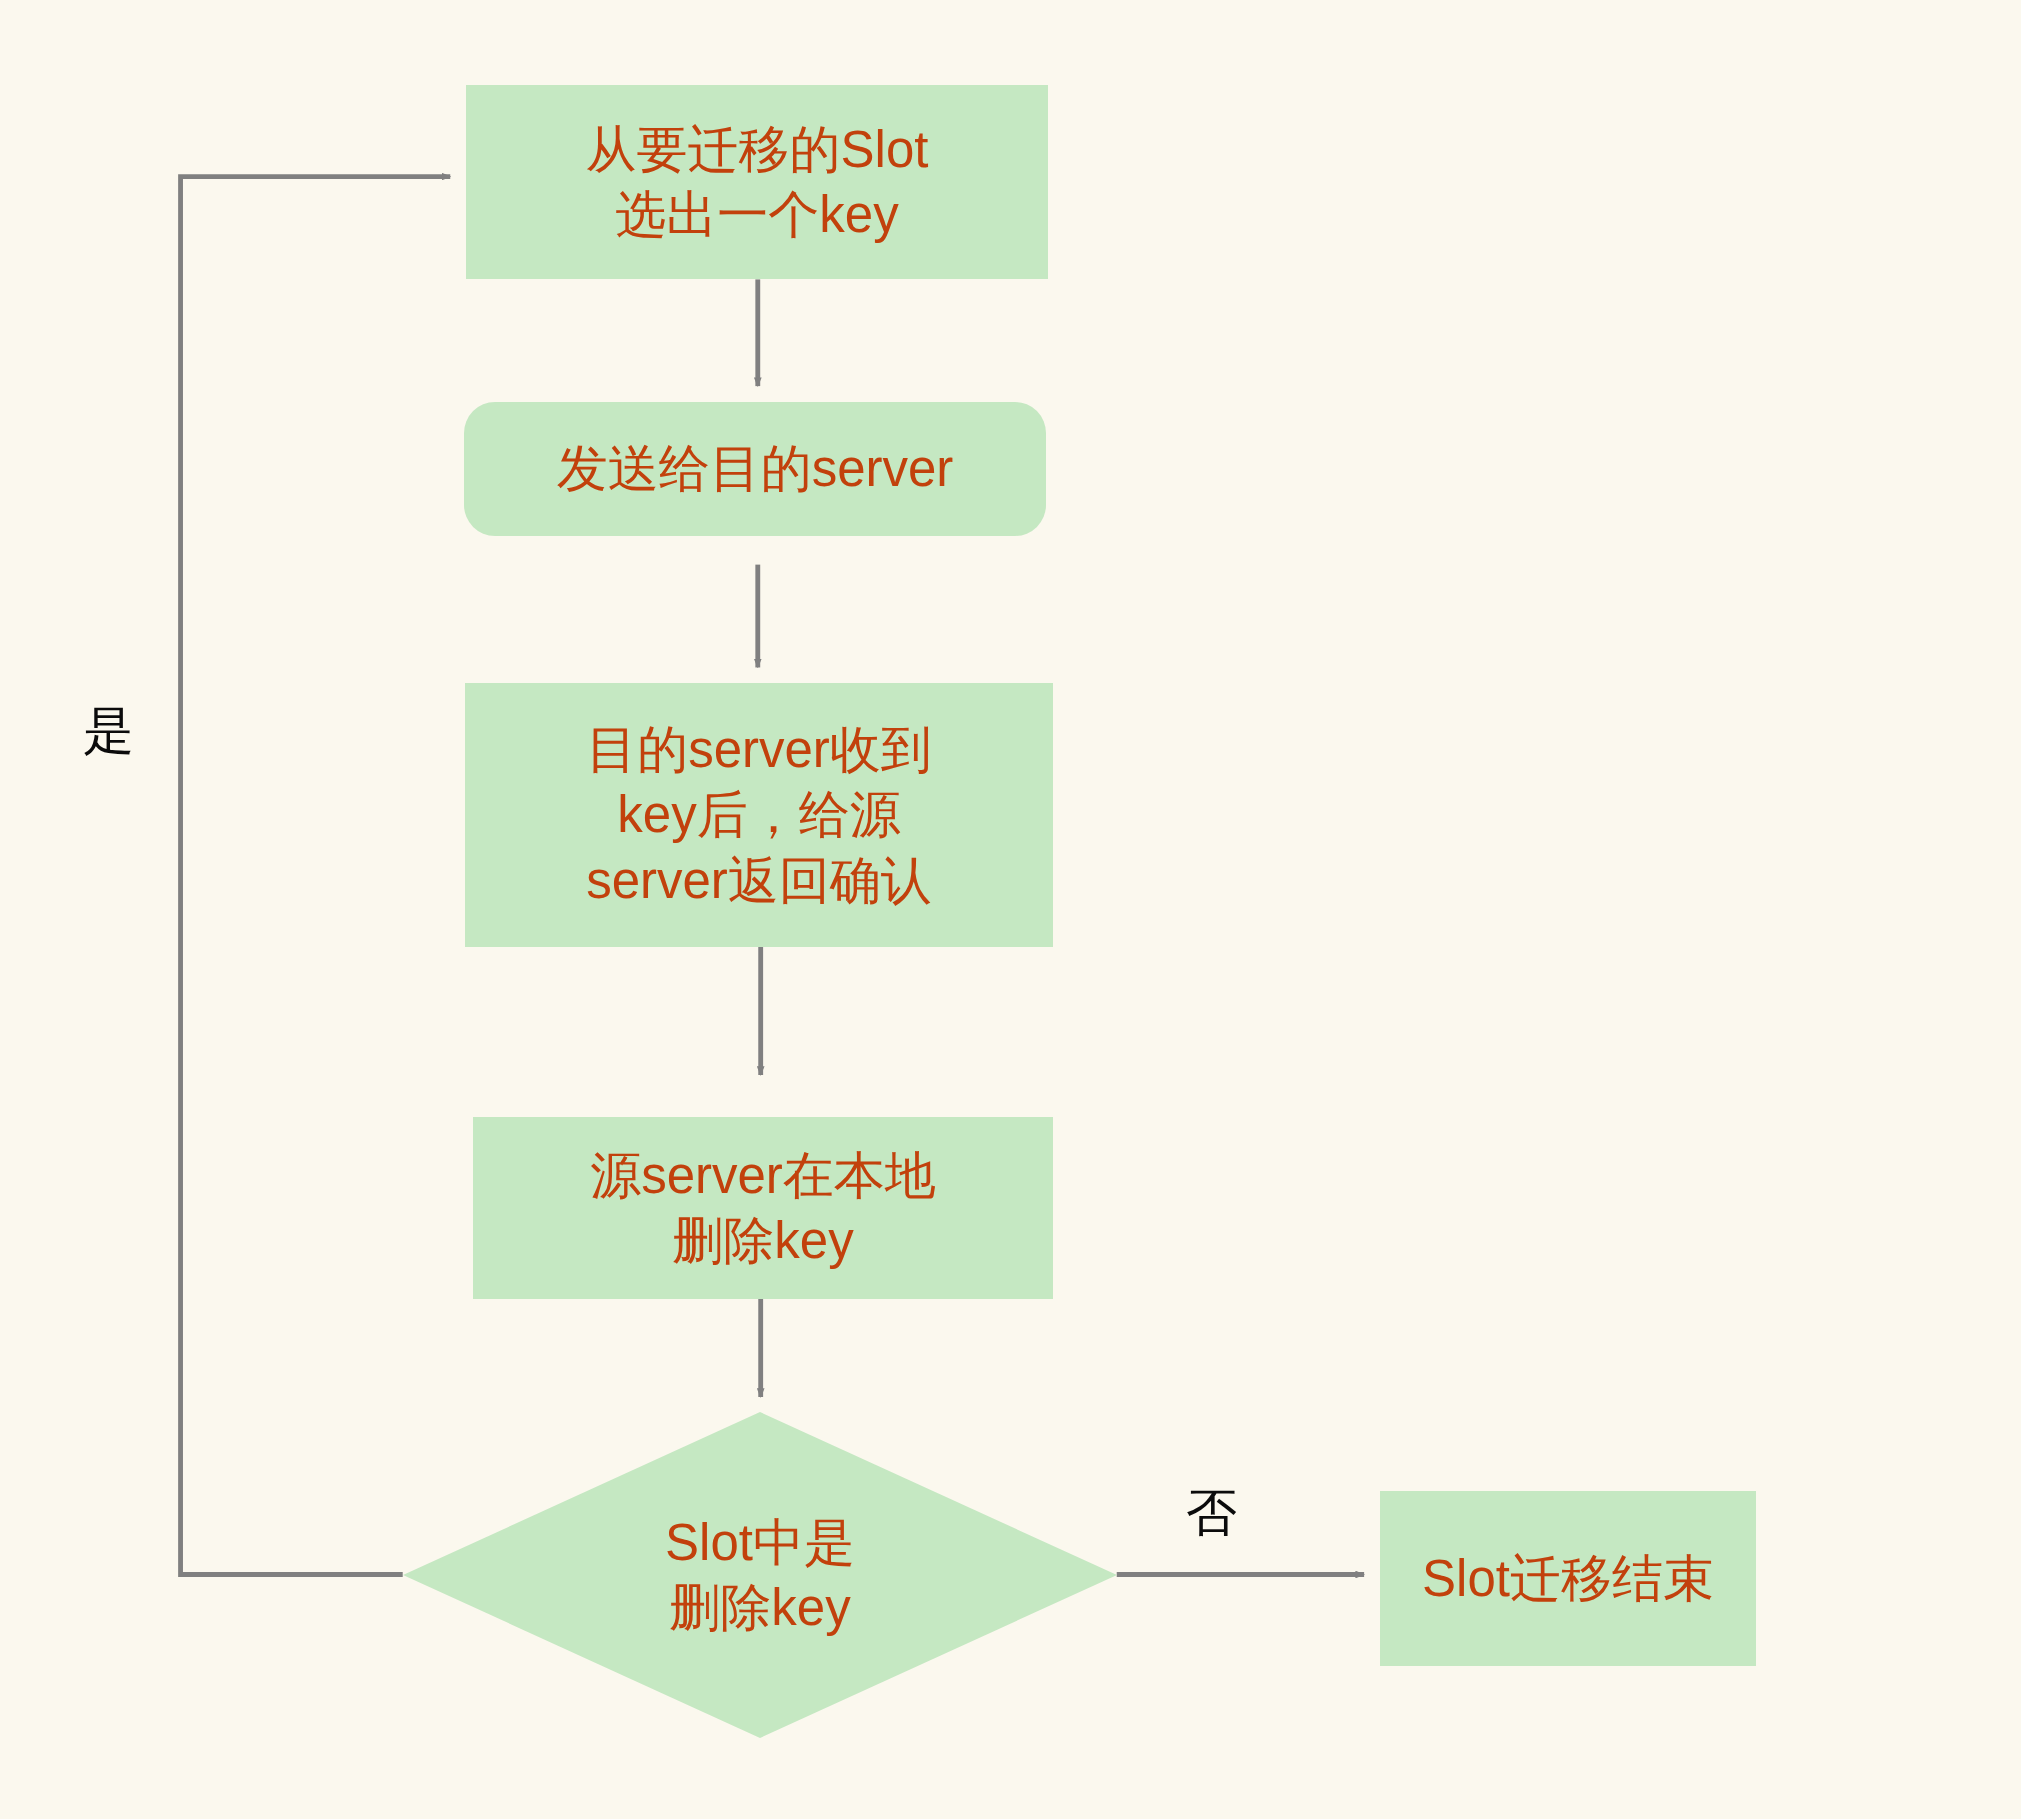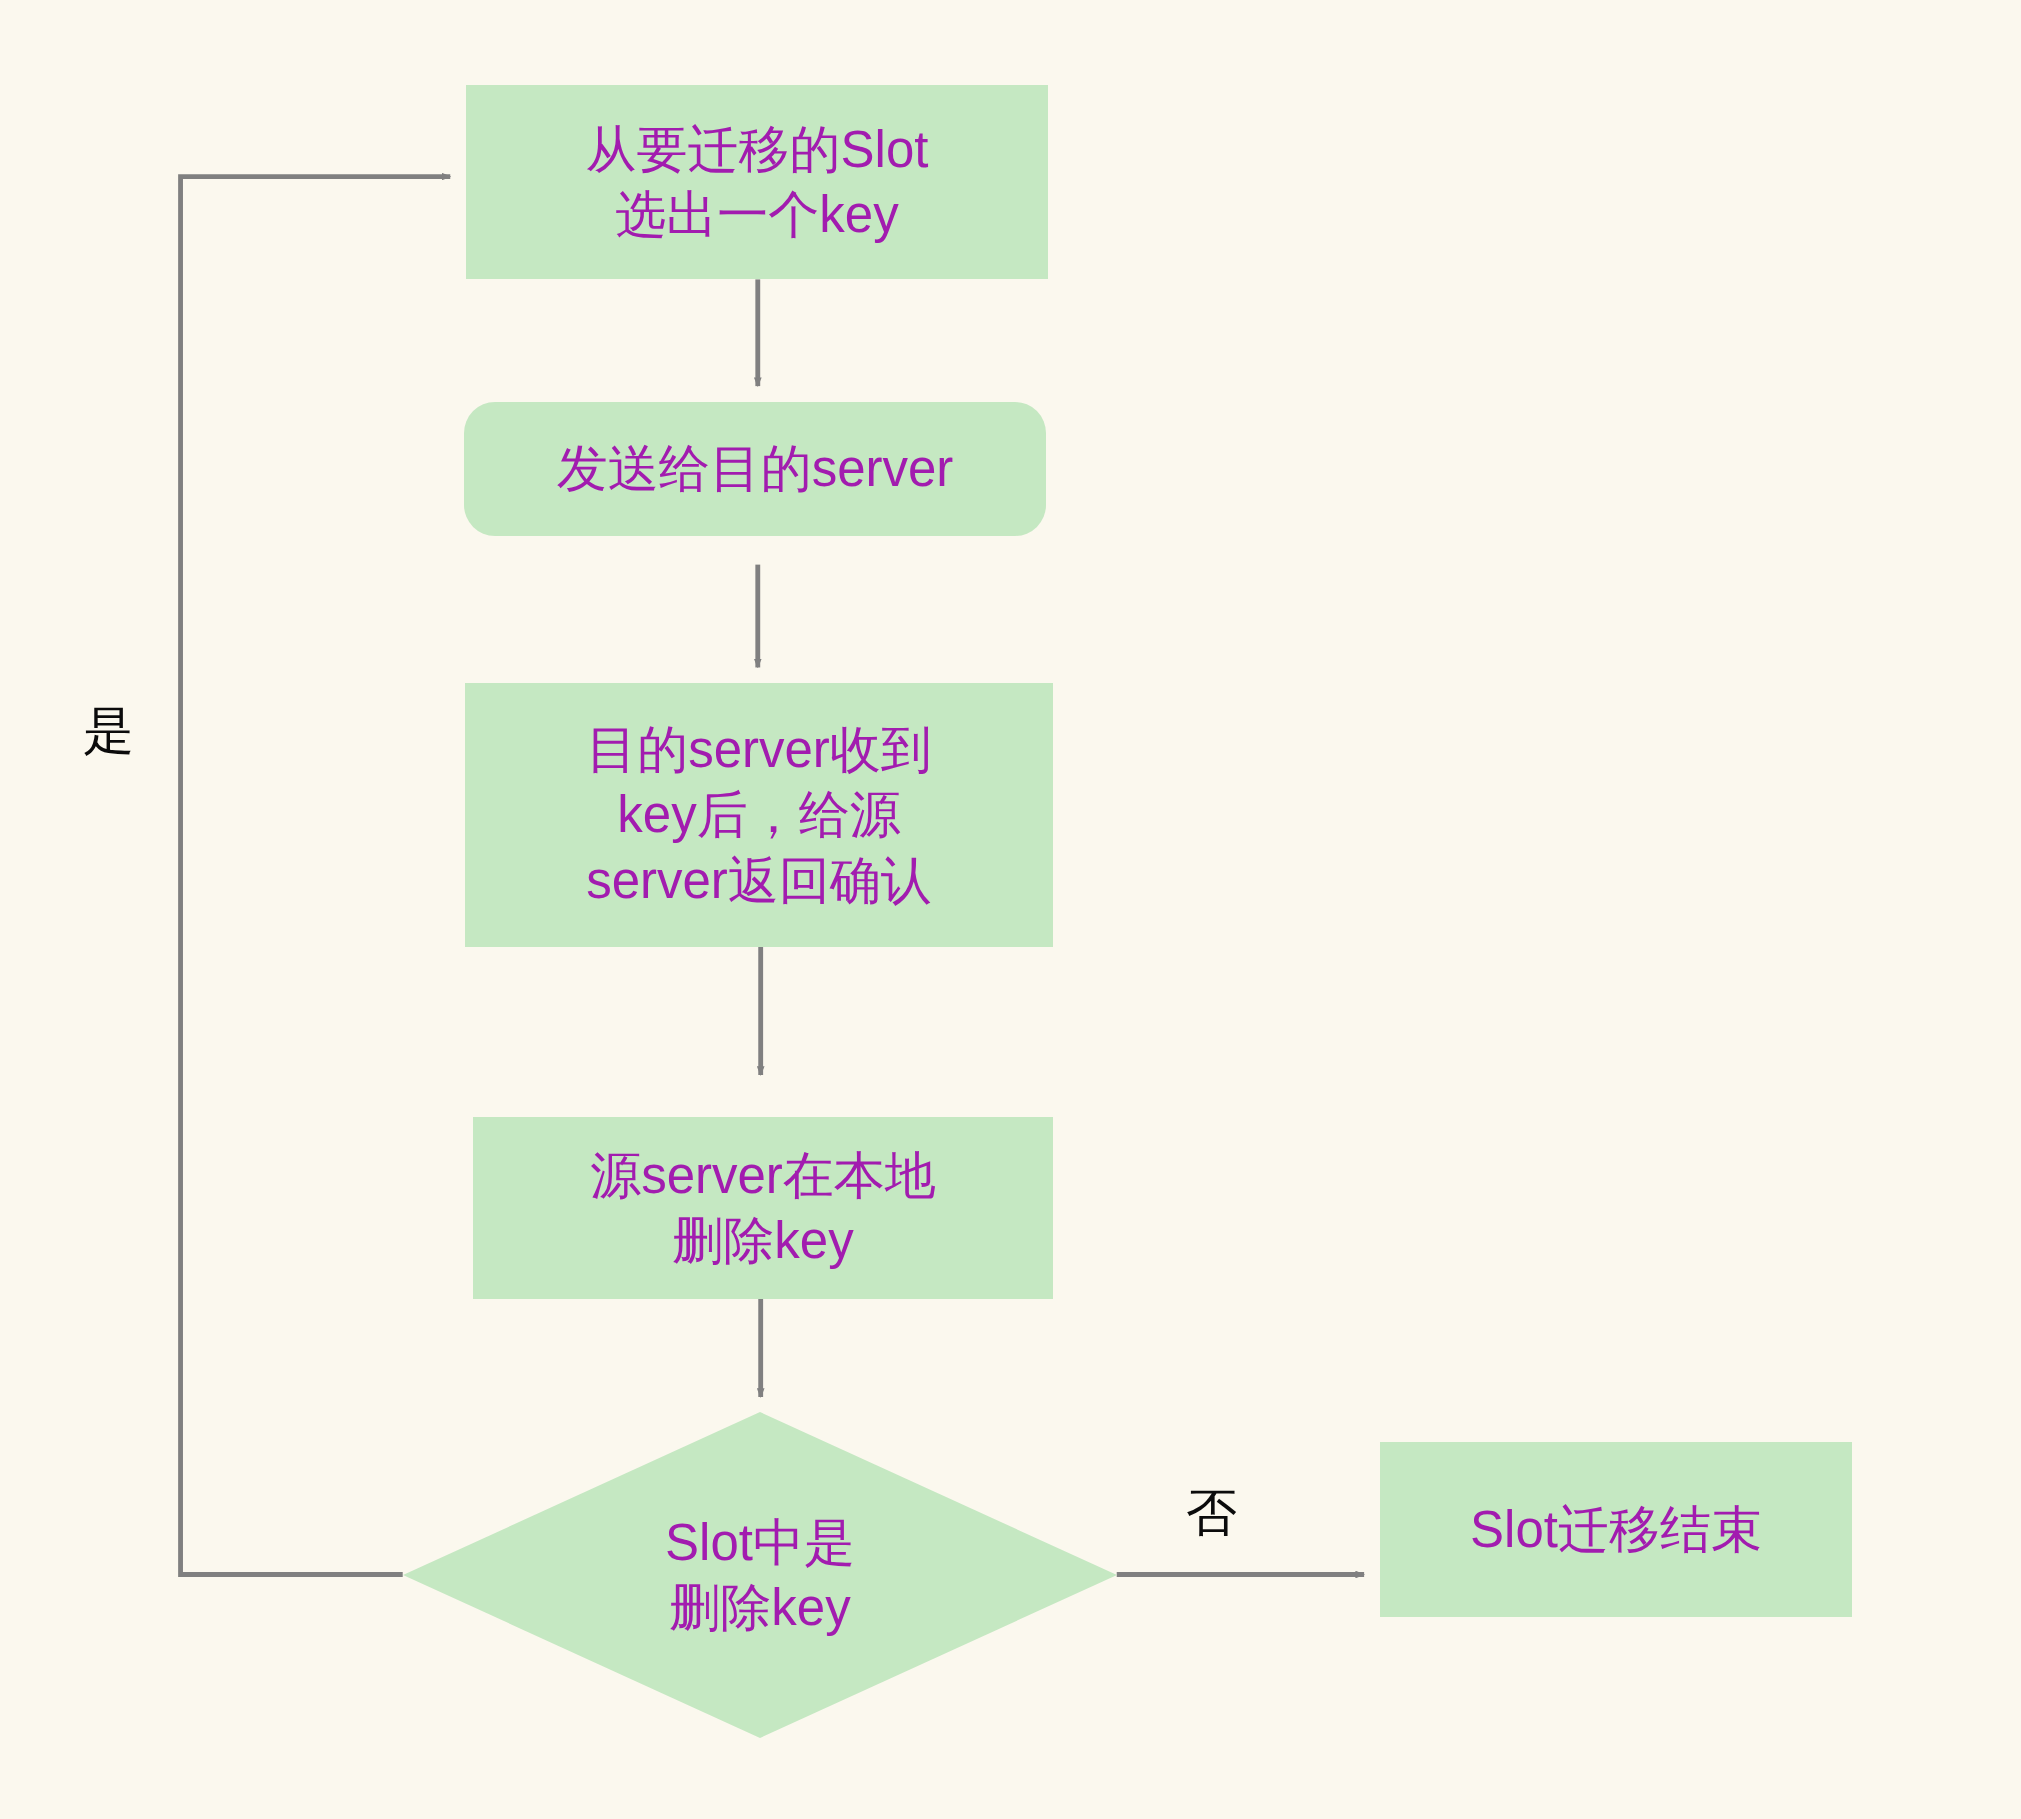--- a/index.html
+++ b/index.html
@@ -25,21 +25,21 @@
     top: 0;
     width: 2021px;
     height: 1819px;
   }
   .node {
     position: absolute;
     display: flex;
     align-items: center;
     justify-content: center;
     text-align: center;
-    color: #a21caf;
+    color: #c2410c;
     font-size: 51px;
     line-height: 1.28;
     letter-spacing: 0px;
     z-index: 3;
   }
   .node.process {
     background: #c5e8c2;
   }
   .node .label {
     white-space: pre-line;
@@ -69,21 +69,21 @@
     line-height: 1;
     z-index: 4;
     white-space: nowrap;
   }
   
   #node-pick-key      { left: 466px;  top: 85px;   width: 582px; height: 194px; }
   #node-send-dest     { left: 464px;  top: 402px;  width: 582px; height: 134px; border-radius: 31px; }
   #node-dest-ack      { left: 465px;  top: 683px;  width: 588px; height: 264px; text-align: center; }
   #node-src-delete    { left: 473px;  top: 1091px; width: 580px; height: 182px; margin-top: 26px; }
   #node-decision      { left: 403px;  top: 1412px; width: 714px; height: 326px; }
-  #node-end           { left: 1380px; top: 1442px; width: 472px; height: 175px; }
+  #node-end           { left: 1380px; top: 1491px; width: 376px; height: 175px; }
 
   #label-yes { left: 83px;   top: 705px; }
   #label-no  { left: 1186px; top: 1487px; }
 </style>
 </head>
 <body>
 
 <div id="canvas">
 
   <svg id="edges" viewBox="0 0 2083 1875" width="2021" height="1819" xmlns="http://www.w3.org/2000/svg">

